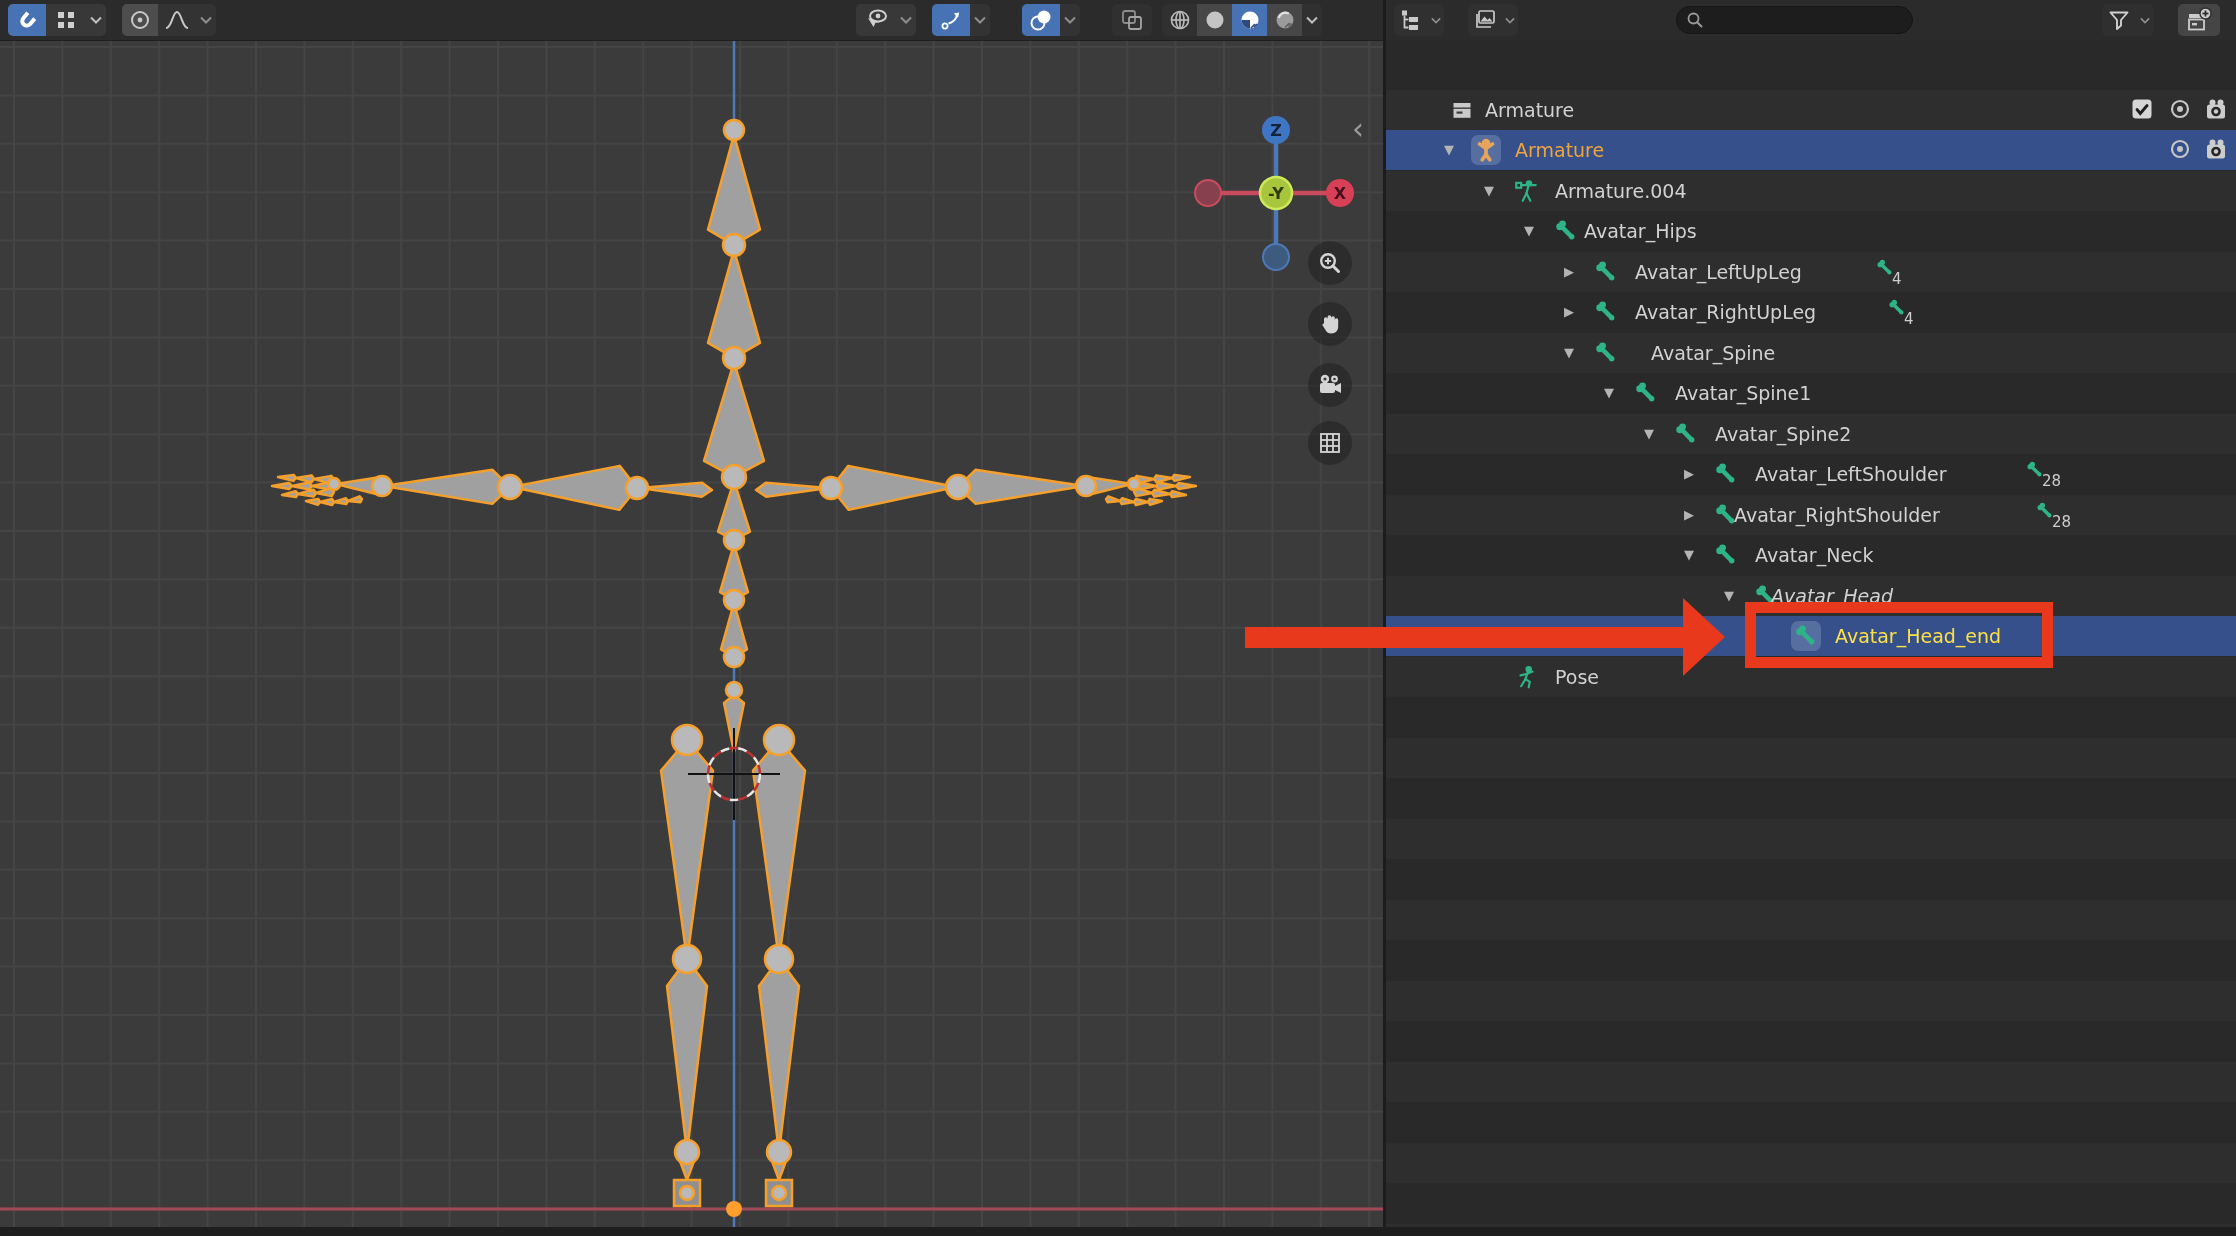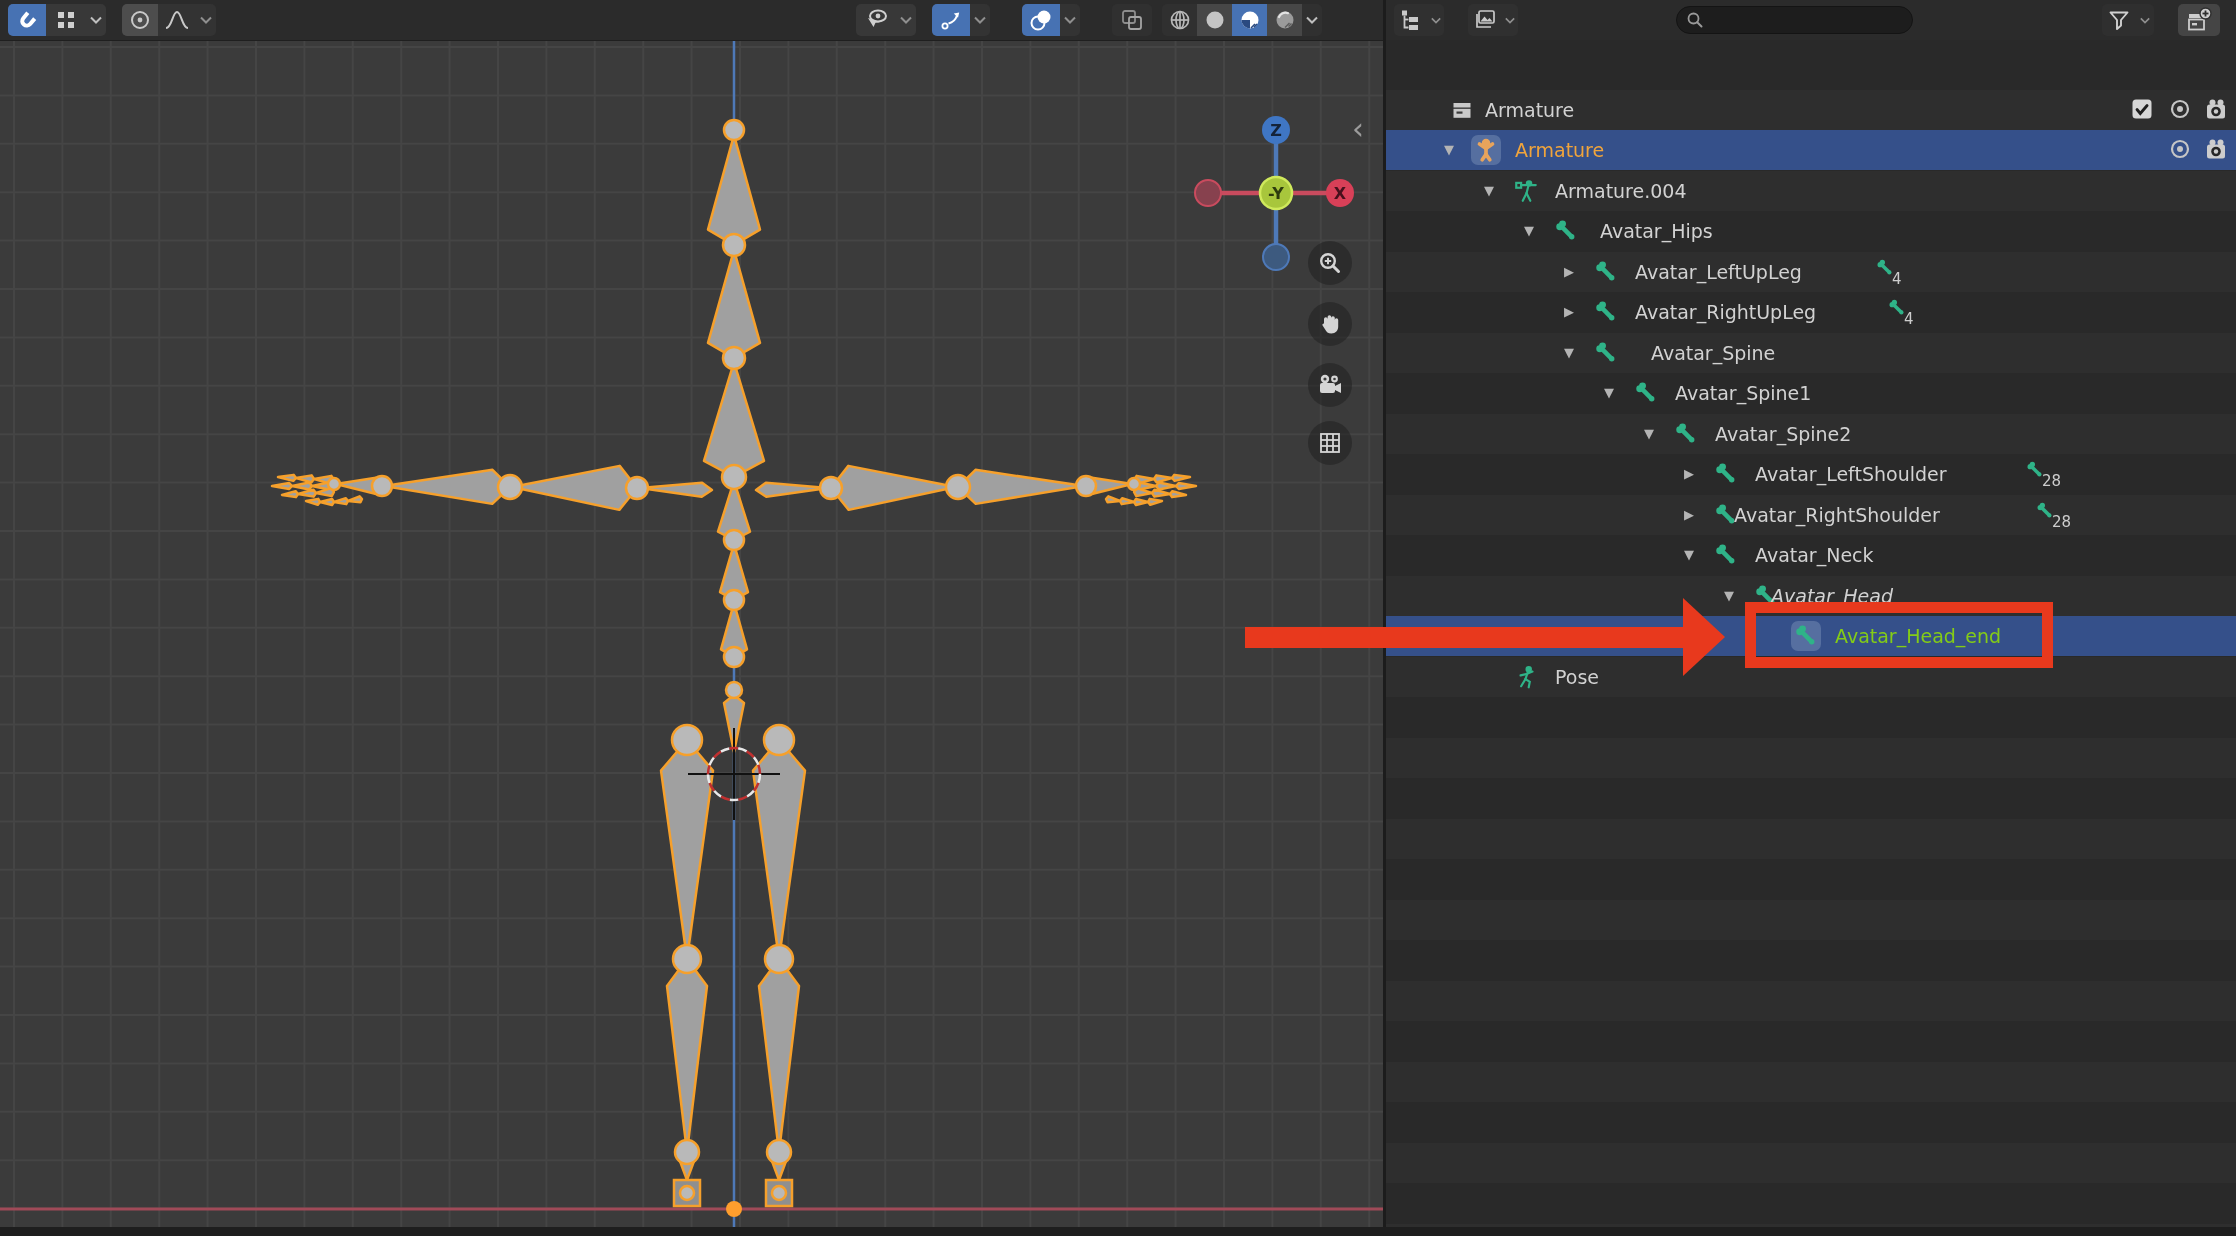--- a/index.html
+++ b/index.html
@@ -25,21 +25,21 @@
   
   #outliner{position:absolute;left:1386px;top:40px;width:850px;height:1196px;background:#292929;overflow:hidden;}
   .stripe{position:absolute;left:0;width:850px;height:40px;background:#2e2e2e;}
   .row{position:absolute;left:0;width:850px;height:40px;display:block;}
   .row.sel{background:#35508a;}
   .row .arr{position:absolute;top:0;width:16px;height:40px;line-height:40px;
             font-size:13px;color:#b4b4b4;text-align:center;}
   .row .ric{position:absolute;top:7px;}
   .row .lbl{position:absolute;top:0;height:40px;line-height:41px;font-size:19px;color:#d2d2d2;white-space:nowrap;}
   .row .lbl.orange{color:#f0a43c;}
-  .row .lbl.bright{color:#84cc16;}
+  .row .lbl.bright{color:#fde047;}
   .iconwrap{position:absolute;top:5px;width:30px;height:30px;display:flex;align-items:center;justify-content:center;}
   .iconwrap.plate{background:rgba(150,170,200,.35);border-radius:7px;}
   .badge{position:absolute;top:6px;display:flex;align-items:flex-start;}
   .badge .cnt{font-size:15px;color:#cdcdcd;margin-top:12px;margin-left:-3px;}
   #search{position:absolute;left:290px;top:6px;width:237px;height:28px;border-radius:14px;
           background:#1d1d1d;border:1px solid #141414;color:#bbb;font-size:15px;
           padding:0 10px 0 32px;box-sizing:border-box;outline:none;font-family:"DejaVu Sans",sans-serif;}
   #search-mag{position:absolute;left:300px;top:11px;}
   
   #anno-rect{position:absolute;left:1745px;top:602px;width:308px;height:66px;
@@ -544,21 +544,21 @@
         <div class="iconwrap" style="left: 165px;">
           <svg width="26" height="26" viewBox="0 0 24 24">
             <g fill="#2fb388">
               <circle cx="6.2" cy="8" r="3.2"></circle>
               <circle cx="8.8" cy="5.4" r="3.2"></circle>
               <path d="M6.5 9.5 L9.5 6.5 L18.6 15.6 L15.6 18.6 z"></path>
               <circle cx="17.3" cy="17.3" r="2.5"></circle>
             </g>
           </svg>
         </div>
-        <span class="lbl" style="left: 214px;">Avatar_Hips</span>
+        <span class="lbl" style="left: 198px;">Avatar_Hips</span>
       </div>
       <div class="row" style="top: 211.5px;">
         <span class="arr" style="left: 175px;">▶</span>
         <div class="iconwrap" style="left: 205px;">
           <svg width="26" height="26" viewBox="0 0 24 24">
             <g fill="#2fb388">
               <circle cx="6.2" cy="8" r="3.2"></circle>
               <circle cx="8.8" cy="5.4" r="3.2"></circle>
               <path d="M6.5 9.5 L9.5 6.5 L18.6 15.6 L15.6 18.6 z"></path>
               <circle cx="17.3" cy="17.3" r="2.5"></circle>

